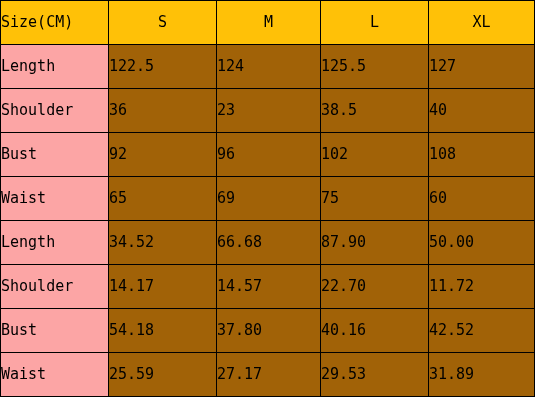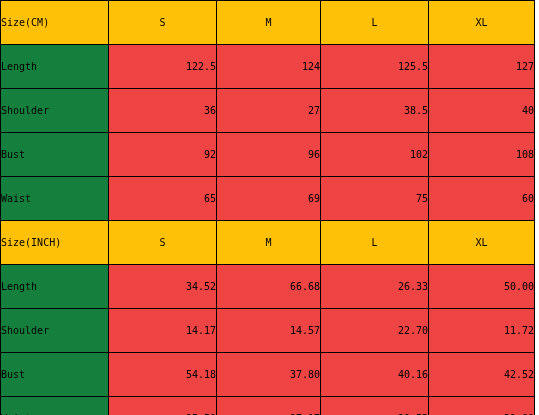--- a/index.html
+++ b/index.html
@@ -23,37 +23,37 @@
 
   #size-chart col.c-label { width: 108px; }
   #size-chart col.c-s     { width: 108px; }
   #size-chart col.c-m     { width: 104px; }
   #size-chart col.c-l     { width: 108px; }
   #size-chart col.c-xl    { width: 106px; }
 
   #size-chart td {
     border: 1px solid #000000;
     height: 43px;
-    font-size: 10px;
+    font-size: 15px;
     color: #000000;
     line-height: 1.1;
     padding: 0;
     margin-top: 12px;
   }
 
   td.label {
-    background: #15803d;
+    background: #fca5a5;
     text-align: left;
     padding-left: 4px;
     white-space: nowrap;
   }
 
   td.value {
-    background: #ef4444;
-    text-align: right;
+    background: #a16207;
+    text-align: left;
   }
 
   tr.section-head td {
     background: #FFC107;
   }
   tr.section-head td.value {
     background: #FFC107;
     text-align: center;
   }
 </style>
@@ -82,54 +82,47 @@
       <td class="label">Length</td>
       <td class="value">122.5</td>
       <td class="value">124</td>
       <td class="value">125.5</td>
       <td class="value">127</td>
     </tr>
 
     <tr>
       <td class="label">Shoulder</td>
       <td class="value">36</td>
-      <td class="value">27</td>
+      <td class="value">23</td>
       <td class="value">38.5</td>
       <td class="value">40</td>
     </tr>
 
     <tr>
       <td class="label">Bust</td>
       <td class="value">92</td>
       <td class="value">96</td>
       <td class="value">102</td>
       <td class="value">108</td>
     </tr>
 
     <tr>
       <td class="label">Waist</td>
       <td class="value">65</td>
       <td class="value">69</td>
       <td class="value">75</td>
       <td class="value">60</td>
     </tr>
 
-    <tr class="section-head">
-      <td class="label">Size(INCH)</td>
-      <td class="value">S</td>
-      <td class="value">M</td>
-      <td class="value">L</td>
-      <td class="value">XL</td>
-    </tr>
 
     <tr>
       <td class="label">Length</td>
       <td class="value">34.52</td>
       <td class="value">66.68</td>
-      <td class="value">26.33</td>
+      <td class="value">87.90</td>
       <td class="value">50.00</td>
     </tr>
 
     <tr>
       <td class="label">Shoulder</td>
       <td class="value">14.17</td>
       <td class="value">14.57</td>
       <td class="value">22.70</td>
       <td class="value">11.72</td>
     </tr>

